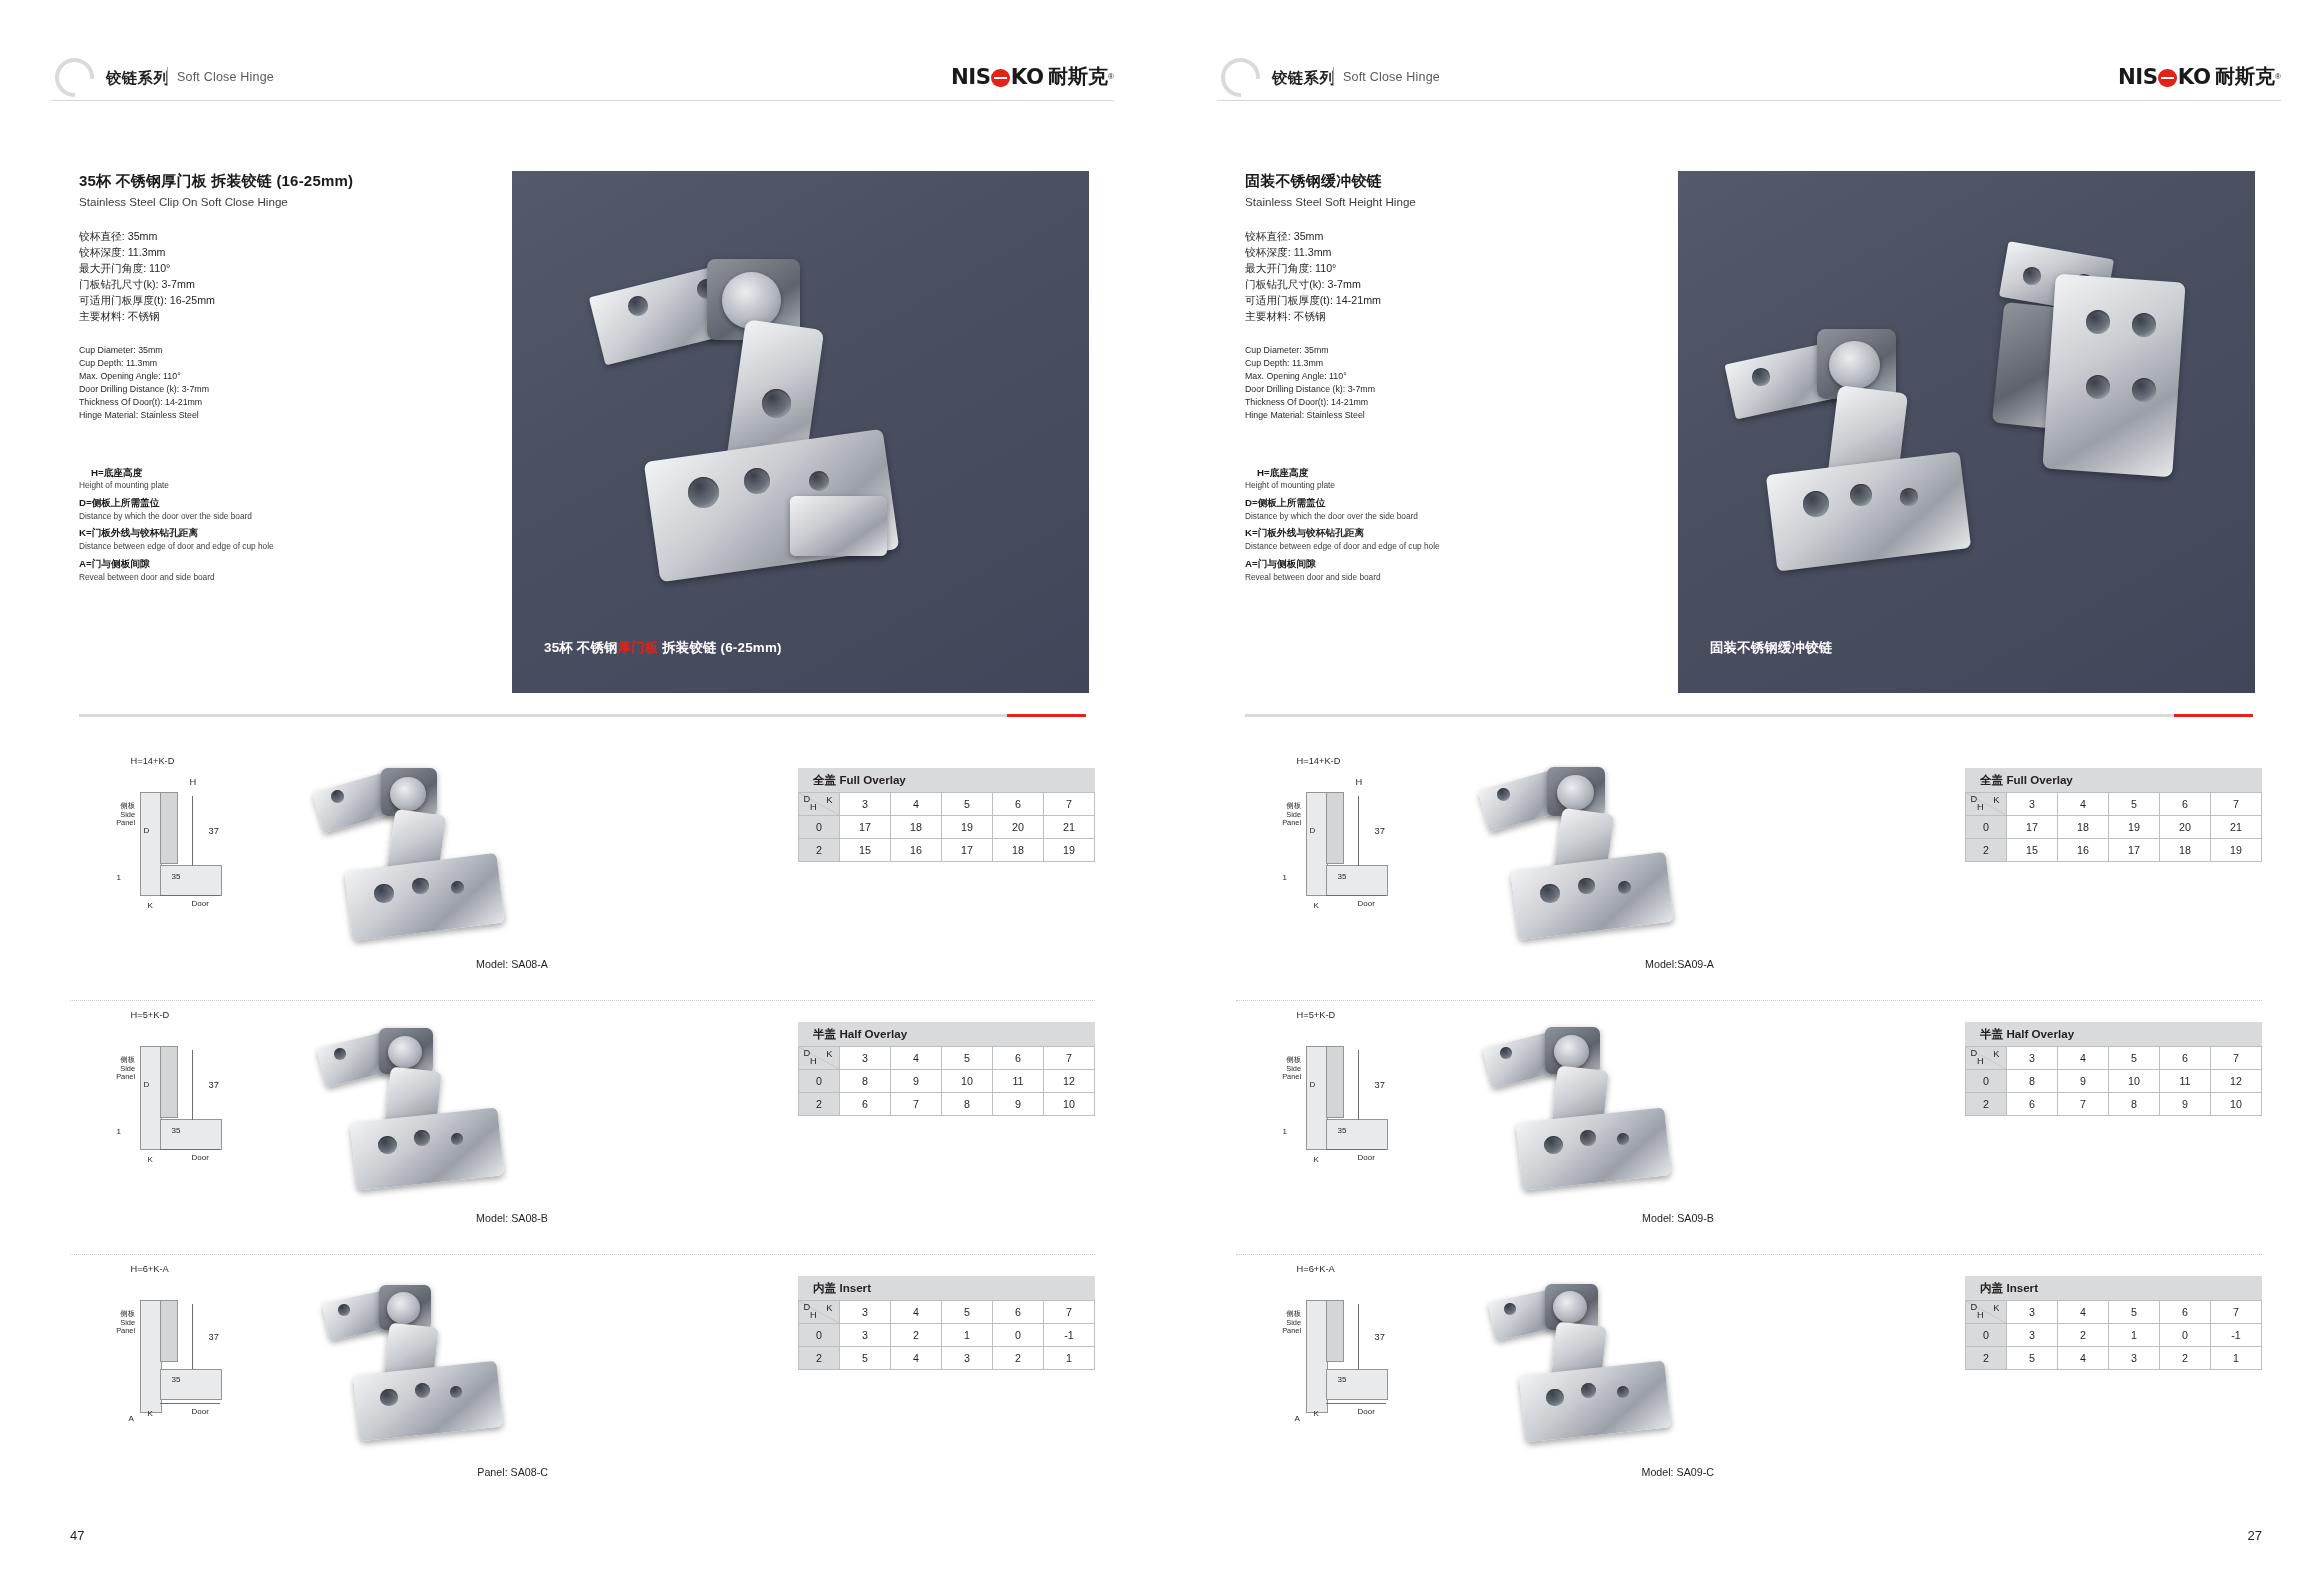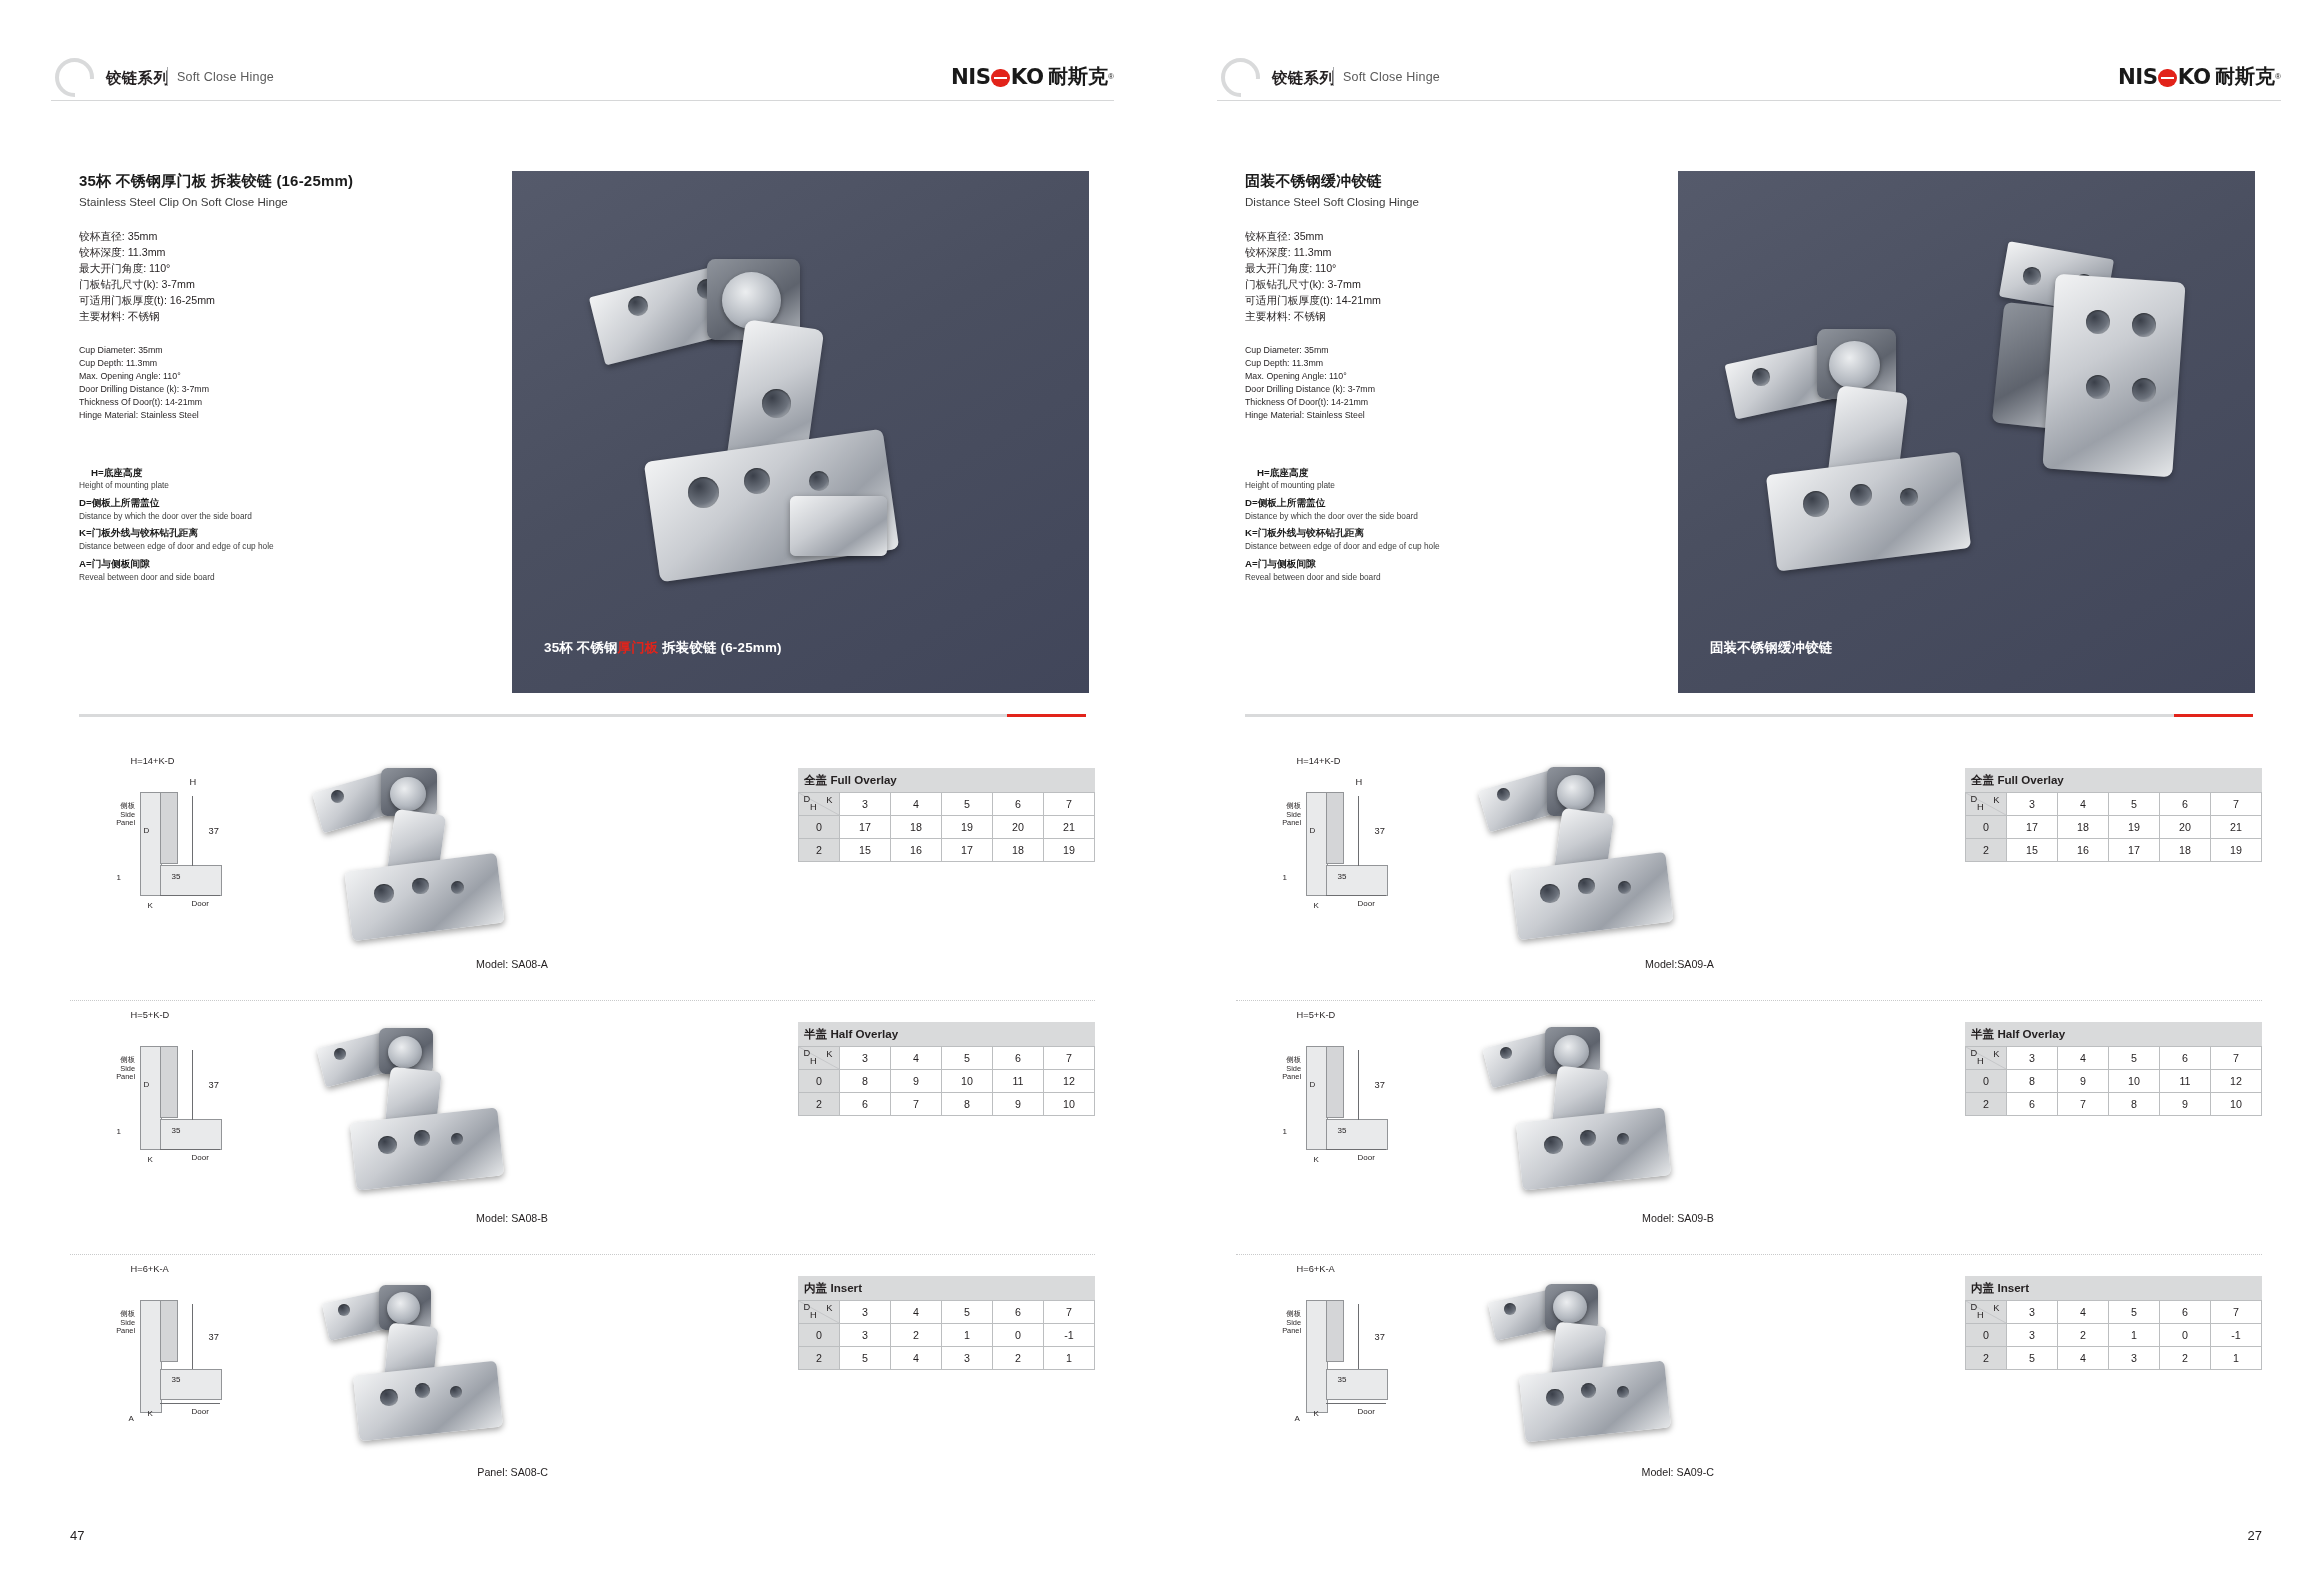--- a/index.html
+++ b/index.html
@@ -318,21 +318,21 @@
   .tbl-wrap {
     position: absolute;
     right: 0;
     top: 21.3px;
     width: 297px;
   }
   .tbl-title {
     background: #d9dadb;
     height: 24px;
     line-height: 24px;
-    padding-left: 6px;
+    padding-left: 15px;
     font-size: 11.6px;
     font-weight: bold;
     color: #231f20;
     box-sizing: border-box;
   }
   table.grid {
     border-collapse: collapse;
     width: 100%;
     table-layout: fixed;
   }
@@ -720,21 +720,21 @@
         <span class="globe"></span>
         <span class="ko">KO</span>
         <span class="cn">耐斯克</span>
         <span class="reg">®</span>
       </div>
       <div class="hdr-rule"></div>
     </div>
 
     <div class="prod">
       <div class="prod-title-cn">固装不锈钢缓冲铰链</div>
-      <div class="prod-title-en">Distance Steel Soft Closing Hinge</div>
+      <div class="prod-title-en">Stainless Steel Soft Height Hinge</div>
 
       <div class="spec-cn">
         <div>铰杯直径: 35mm</div>
         <div>铰杯深度: 11.3mm</div>
         <div>最大开门角度: 110°</div>
         <div>门板钻孔尺寸(k): 3-7mm</div>
         <div>可适用门板厚度(t): 14-21mm</div>
         <div>主要材料: 不锈钢</div>
       </div>
 

